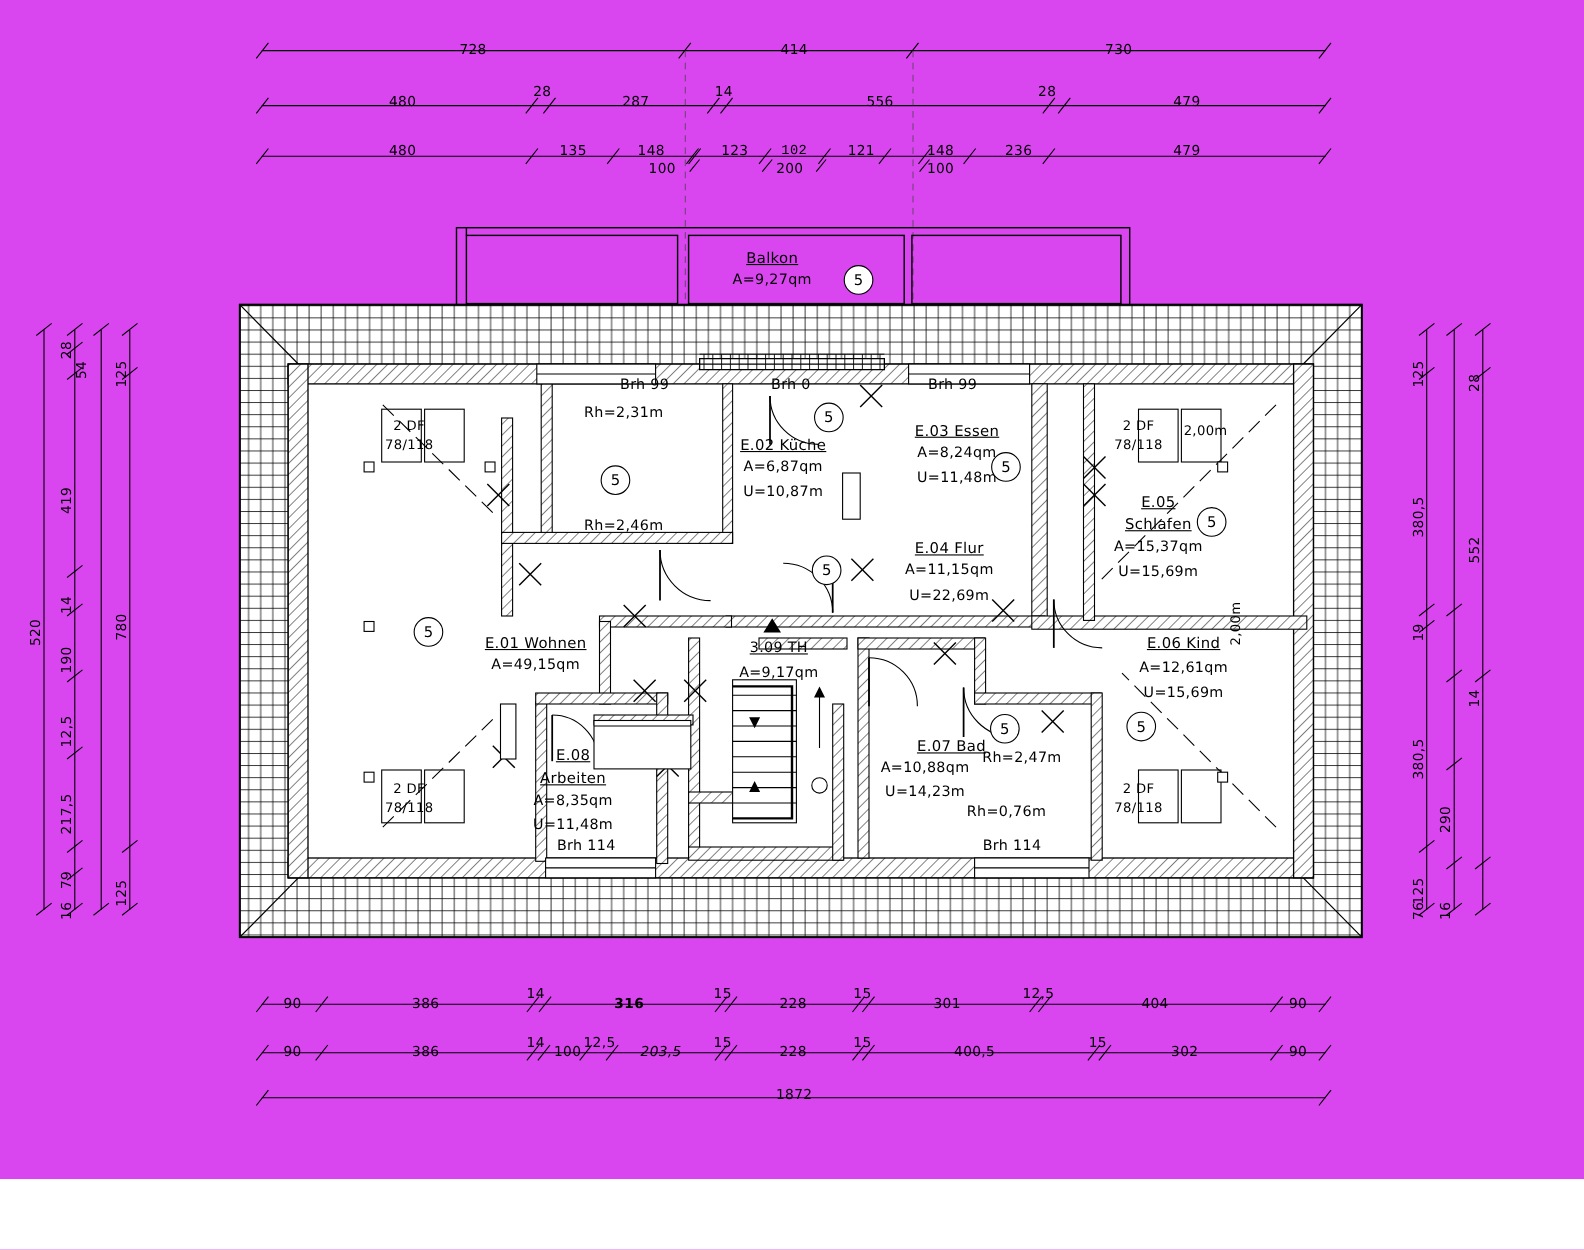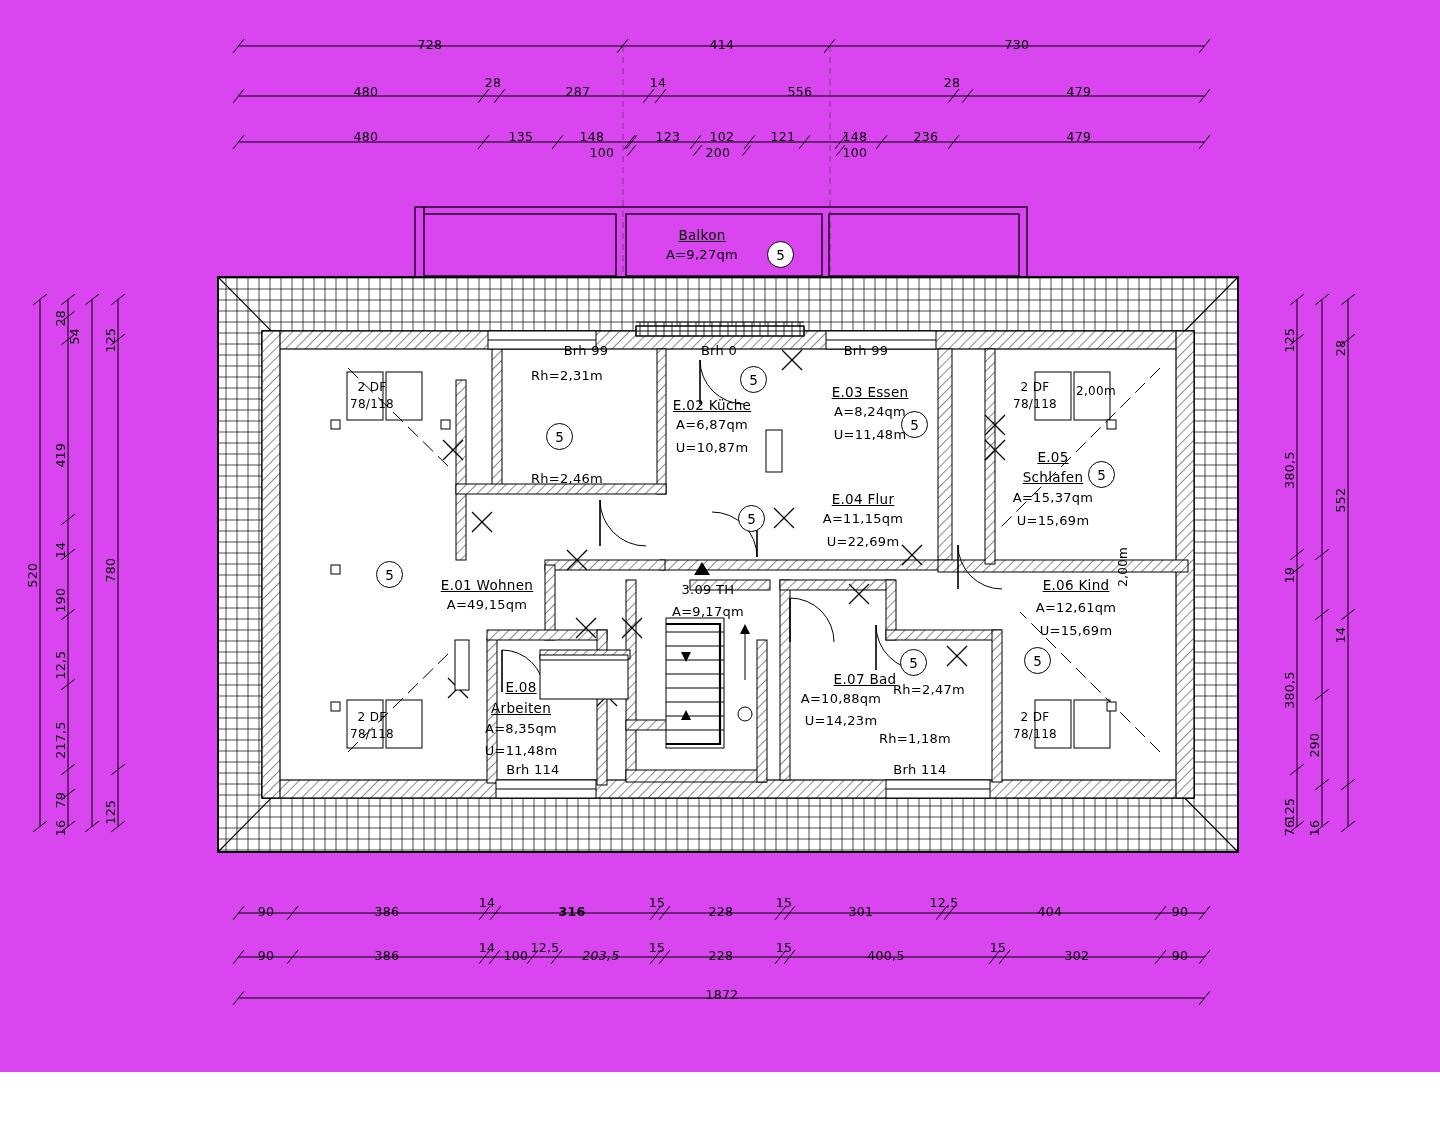--- a/index.html
+++ b/index.html
@@ -453,21 +453,21 @@
   <div class="lbl dim ctr" style="left:578px; top:85px;">287</div>
   <div class="lbl dim ctr" style="left:658px; top:76px;">14</div>
   <div class="lbl dim ctr" style="left:800px; top:85px;">556</div>
   <div class="lbl dim ctr" style="left:952px; top:76px;">28</div>
   <div class="lbl dim ctr" style="left:1079px; top:85px;">479</div>
 
   <div class="lbl dim ctr" style="left:366px; top:130px;">480</div>
   <div class="lbl dim ctr" style="left:521px; top:130px;">135</div>
   <div class="lbl dim ctr" style="left:592px; top:130px;">148</div>
   <div class="lbl dim ctr" style="left:668px; top:130px;">123</div>
-  <div class="lbl dim ctr" style="left:722px; top:130px;">102</div>
+  <div class="lbl dim ctr" style="left:722px; top:130px;font-family:Liberation Mono, monospace;">102</div>
   <div class="lbl dim ctr" style="left:783px; top:130px;">121</div>
   <div class="lbl dim ctr" style="left:855px; top:130px;">148</div>
   <div class="lbl dim ctr" style="left:926px; top:130px;">236</div>
   <div class="lbl dim ctr" style="left:1079px; top:130px;">479</div>
 
   <div class="lbl dim ctr" style="left:602px; top:146px;">100</div>
   <div class="lbl dim ctr" style="left:718px; top:146px;">200</div>
   <div class="lbl dim ctr" style="left:855px; top:146px;">100</div>
 
   <div class="lbl dim ctr" style="left:266px; top:905px;">90</div>
@@ -565,30 +565,30 @@
   <div class="lbl roomname ctr" style="left:841px; top:672px;padding-left:48px;">E.07 Bad</div>
   <div class="lbl roomtxt ctr" style="left:841px; top:692px;">A=10,88qm</div>
   <div class="lbl roomtxt ctr" style="left:841px; top:714px;">U=14,23m</div>
   <div class="circ" style="left:900px; top:649px;">5</div>
 
   <div class="lbl roomname ctr" style="left:521px; top:680px;">E.08</div>
   <div class="lbl roomname ctr" style="left:521px; top:701px;">Arbeiten</div>
   <div class="lbl roomtxt ctr" style="left:521px; top:722px;">A=8,35qm</div>
   <div class="lbl roomtxt ctr" style="left:521px; top:744px;">U=11,48m</div>
 
-  <div class="lbl roomtxt ctr" style="left:708px; top:583px;">3.09 TH</div>
+  <div class="lbl roomtxt ctr" style="left:708px; top:583px;text-decoration:underline;">3.09 TH</div>
   <div class="lbl roomtxt ctr" style="left:708px; top:605px;">A=9,17qm</div>
 
   <div class="lbl roomtxt ctr" style="left:586px; top:344px;">Brh 99</div>
   <div class="lbl roomtxt ctr" style="left:719px; top:344px;">Brh 0</div>
   <div class="lbl roomtxt ctr" style="left:866px; top:344px;">Brh 99</div>
   <div class="lbl roomtxt ctr" style="left:567px; top:369px;">Rh=2,31m</div>
   <div class="lbl roomtxt ctr" style="left:567px; top:472px;">Rh=2,46m</div>
   <div class="lbl roomtxt ctr" style="left:929px; top:683px;">Rh=2,47m</div>
-  <div class="lbl roomtxt ctr" style="left:915px; top:732px;">Rh=1,18m</div>
+  <div class="lbl roomtxt ctr" style="left:915px; top:732px;">Rh=0,76m</div>
   <div class="lbl roomtxt ctr" style="left:533px; top:763px;">Brh 114</div>
   <div class="lbl roomtxt ctr" style="left:920px; top:763px;">Brh 114</div>
 
   <div class="lbl small ctr" style="left:372px; top:381px;">2 DF</div>
   <div class="lbl small ctr" style="left:372px; top:398px;">78/118</div>
   <div class="lbl small ctr" style="left:372px; top:711px;">2 DF</div>
   <div class="lbl small ctr" style="left:372px; top:728px;">78/118</div>
   <div class="lbl small ctr" style="left:1035px; top:381px;">2 DF</div>
   <div class="lbl small ctr" style="left:1035px; top:398px;">78/118</div>
   <div class="lbl small ctr" style="left:1035px; top:711px;">2 DF</div>

